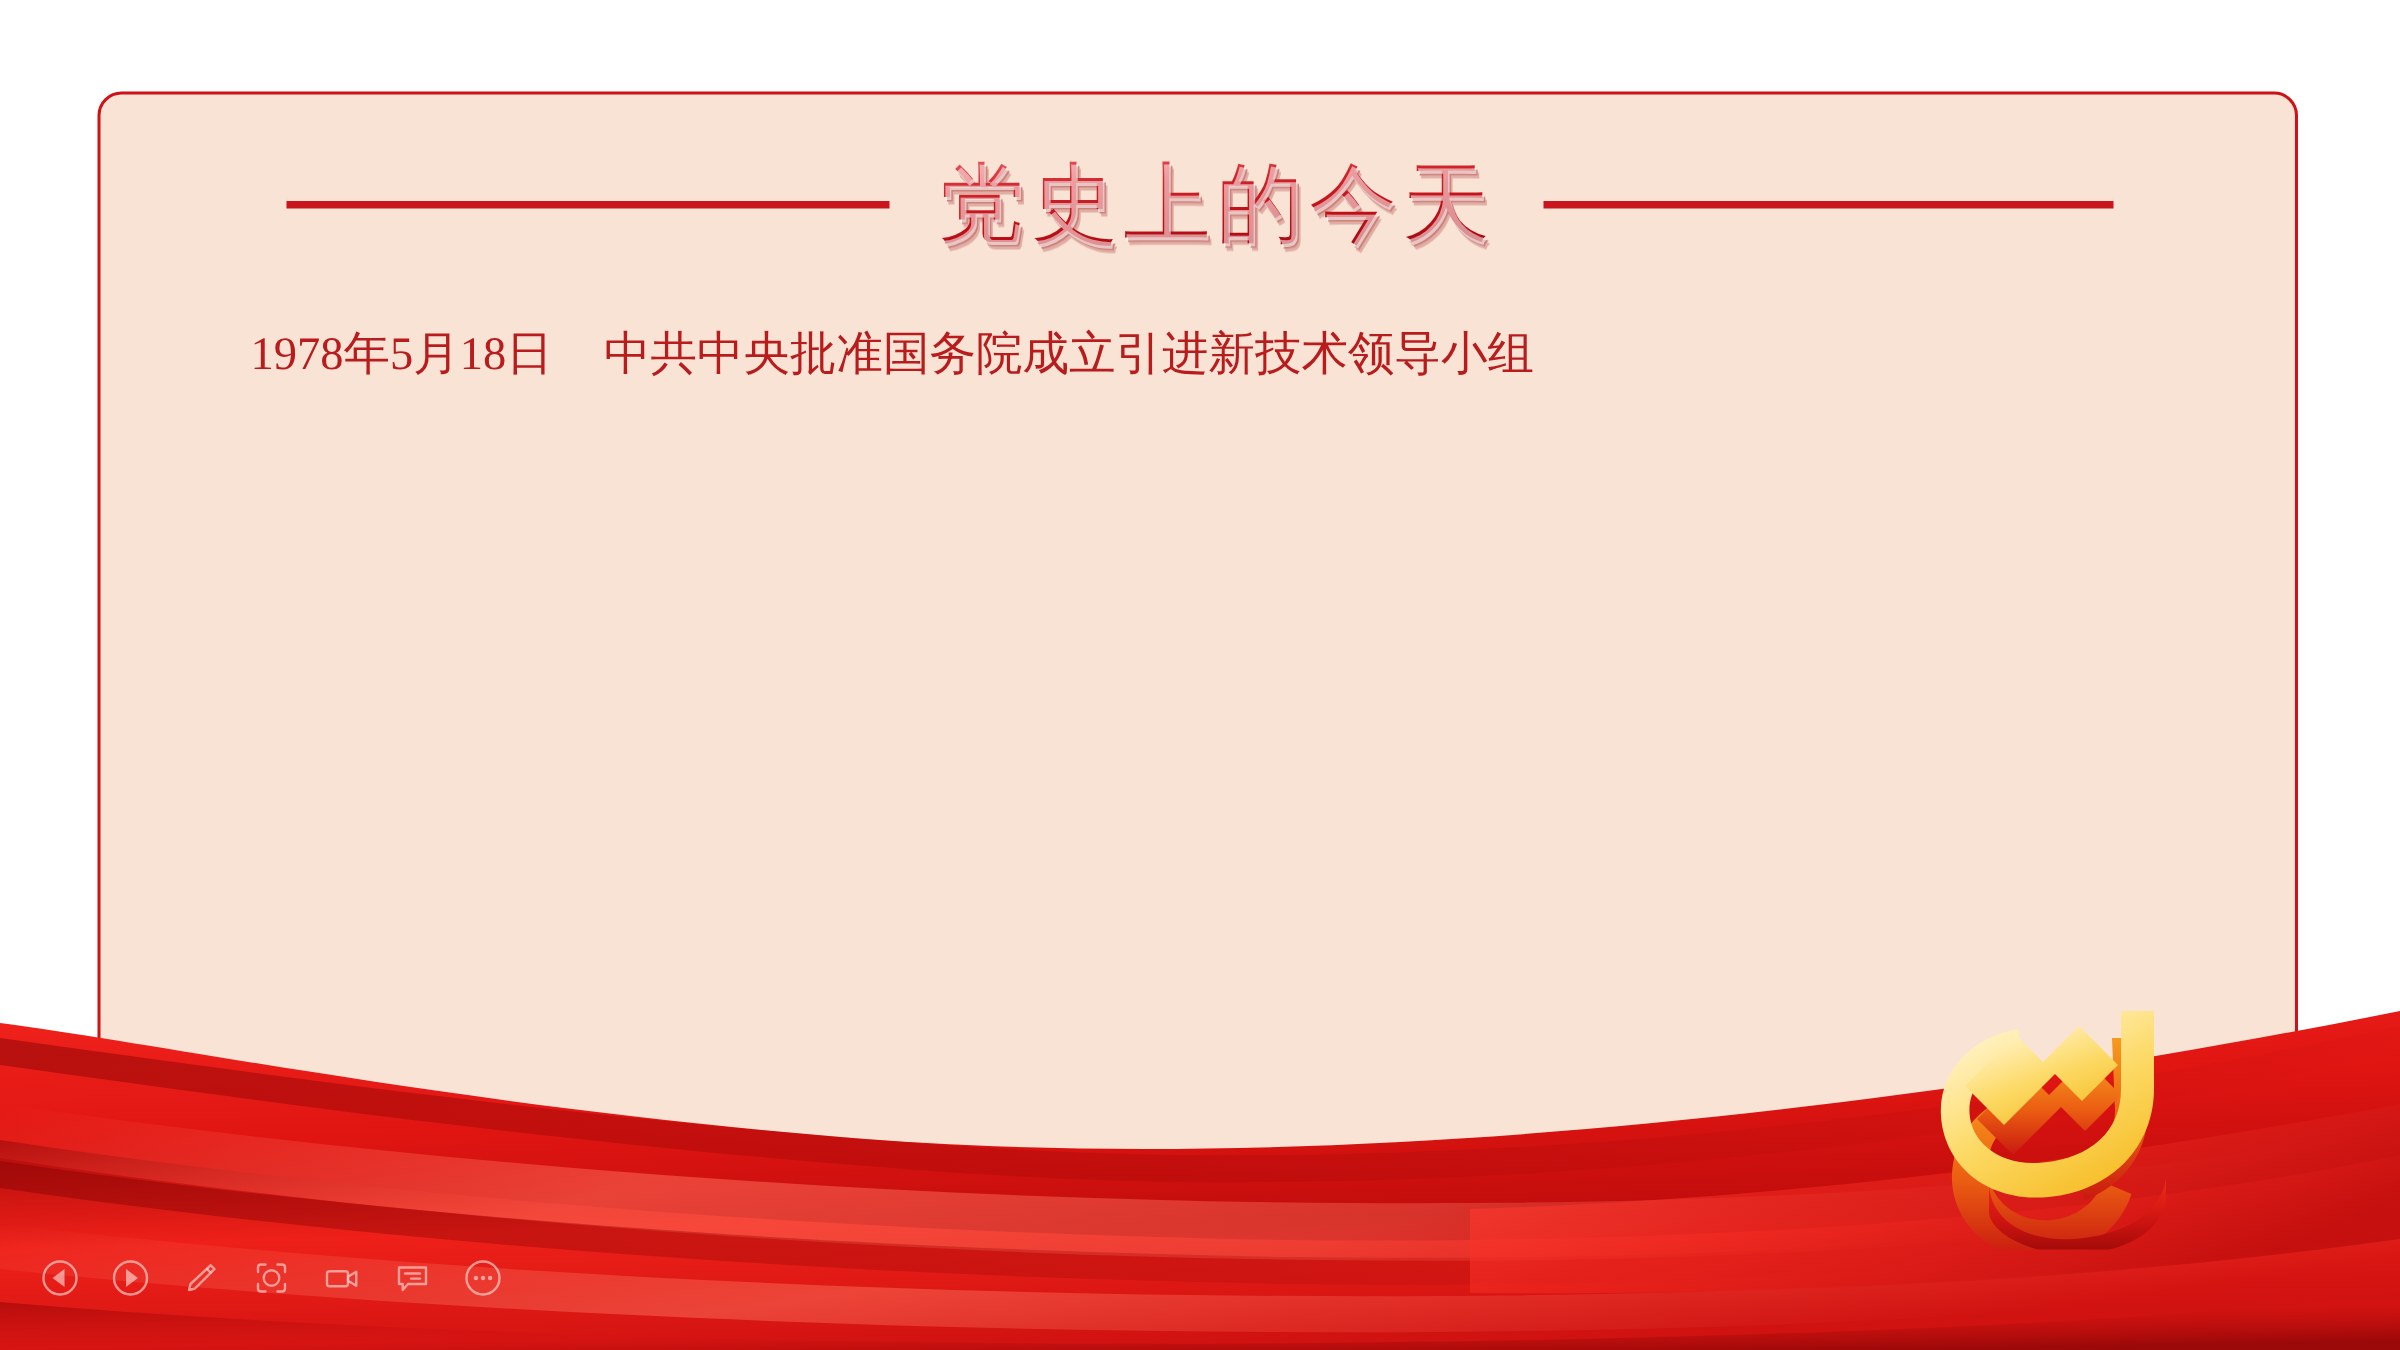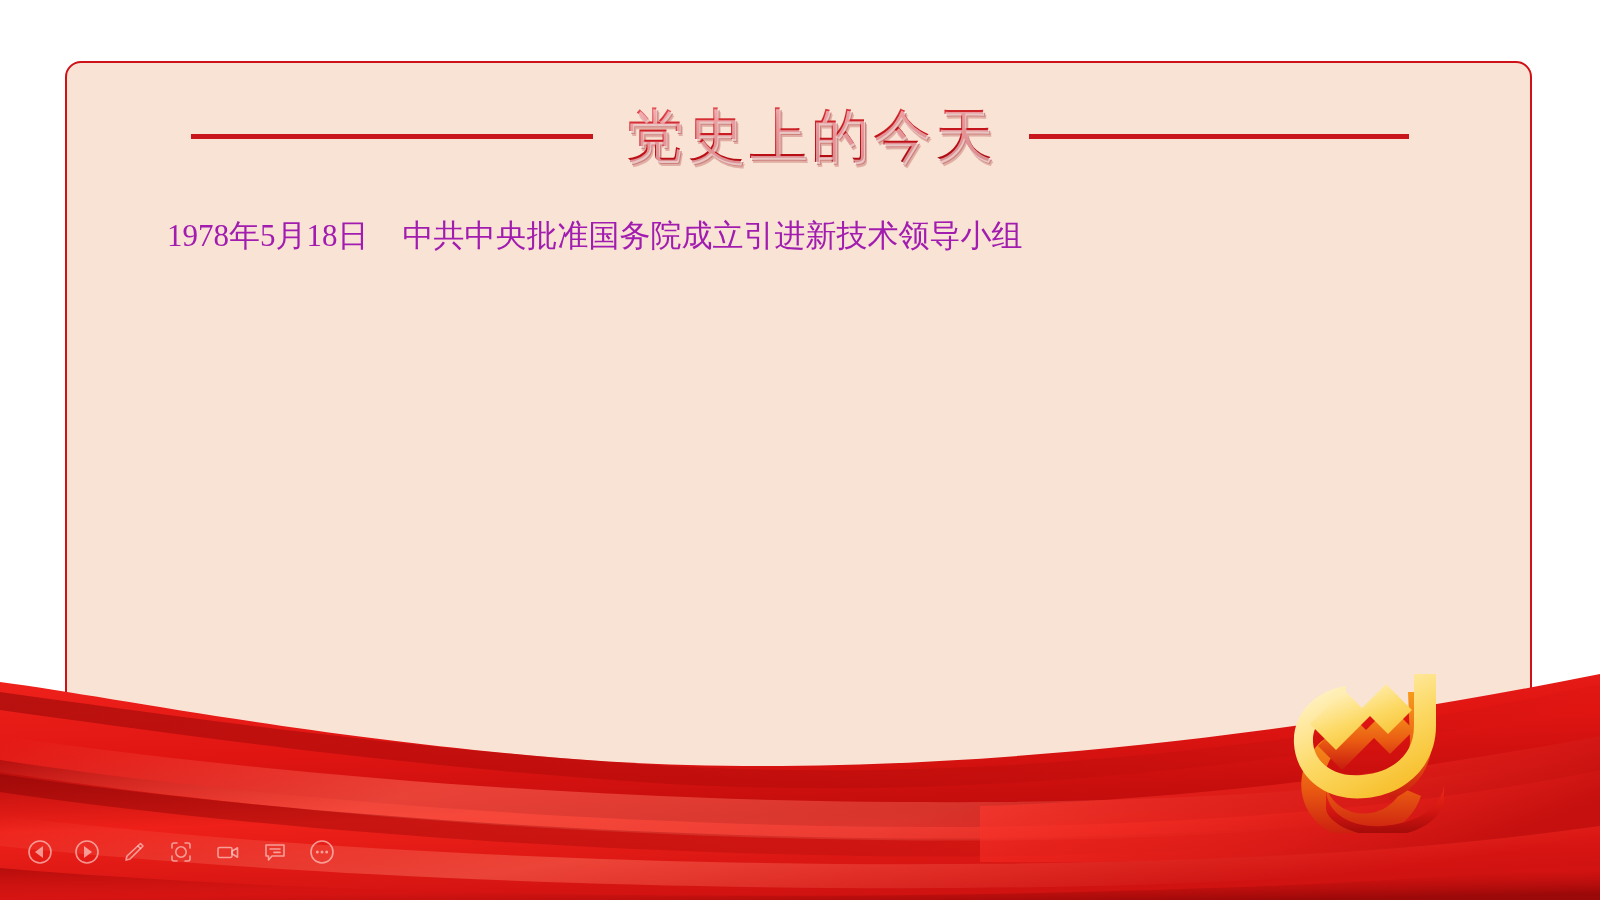--- a/index.html
+++ b/index.html
@@ -72,21 +72,21 @@
     filter: drop-shadow(2px 3px 0.5px rgba(150,10,15,0.45));
   }
 
   
   #body-text {
     position: absolute;
     left: 105px;
     top: 208px;
     width: 1330px;
     z-index: 4;
-    color: #a21caf;
+    color: #b91c1c;
     font-size: 31px;
     line-height: 56px;
     text-align: justify;
   }
   .para {
     margin: 0;
     text-indent: 2em;
   }
   .para + .para { margin-top: 4px; }
   .gap { display: inline-block; width: 1.1em; }

